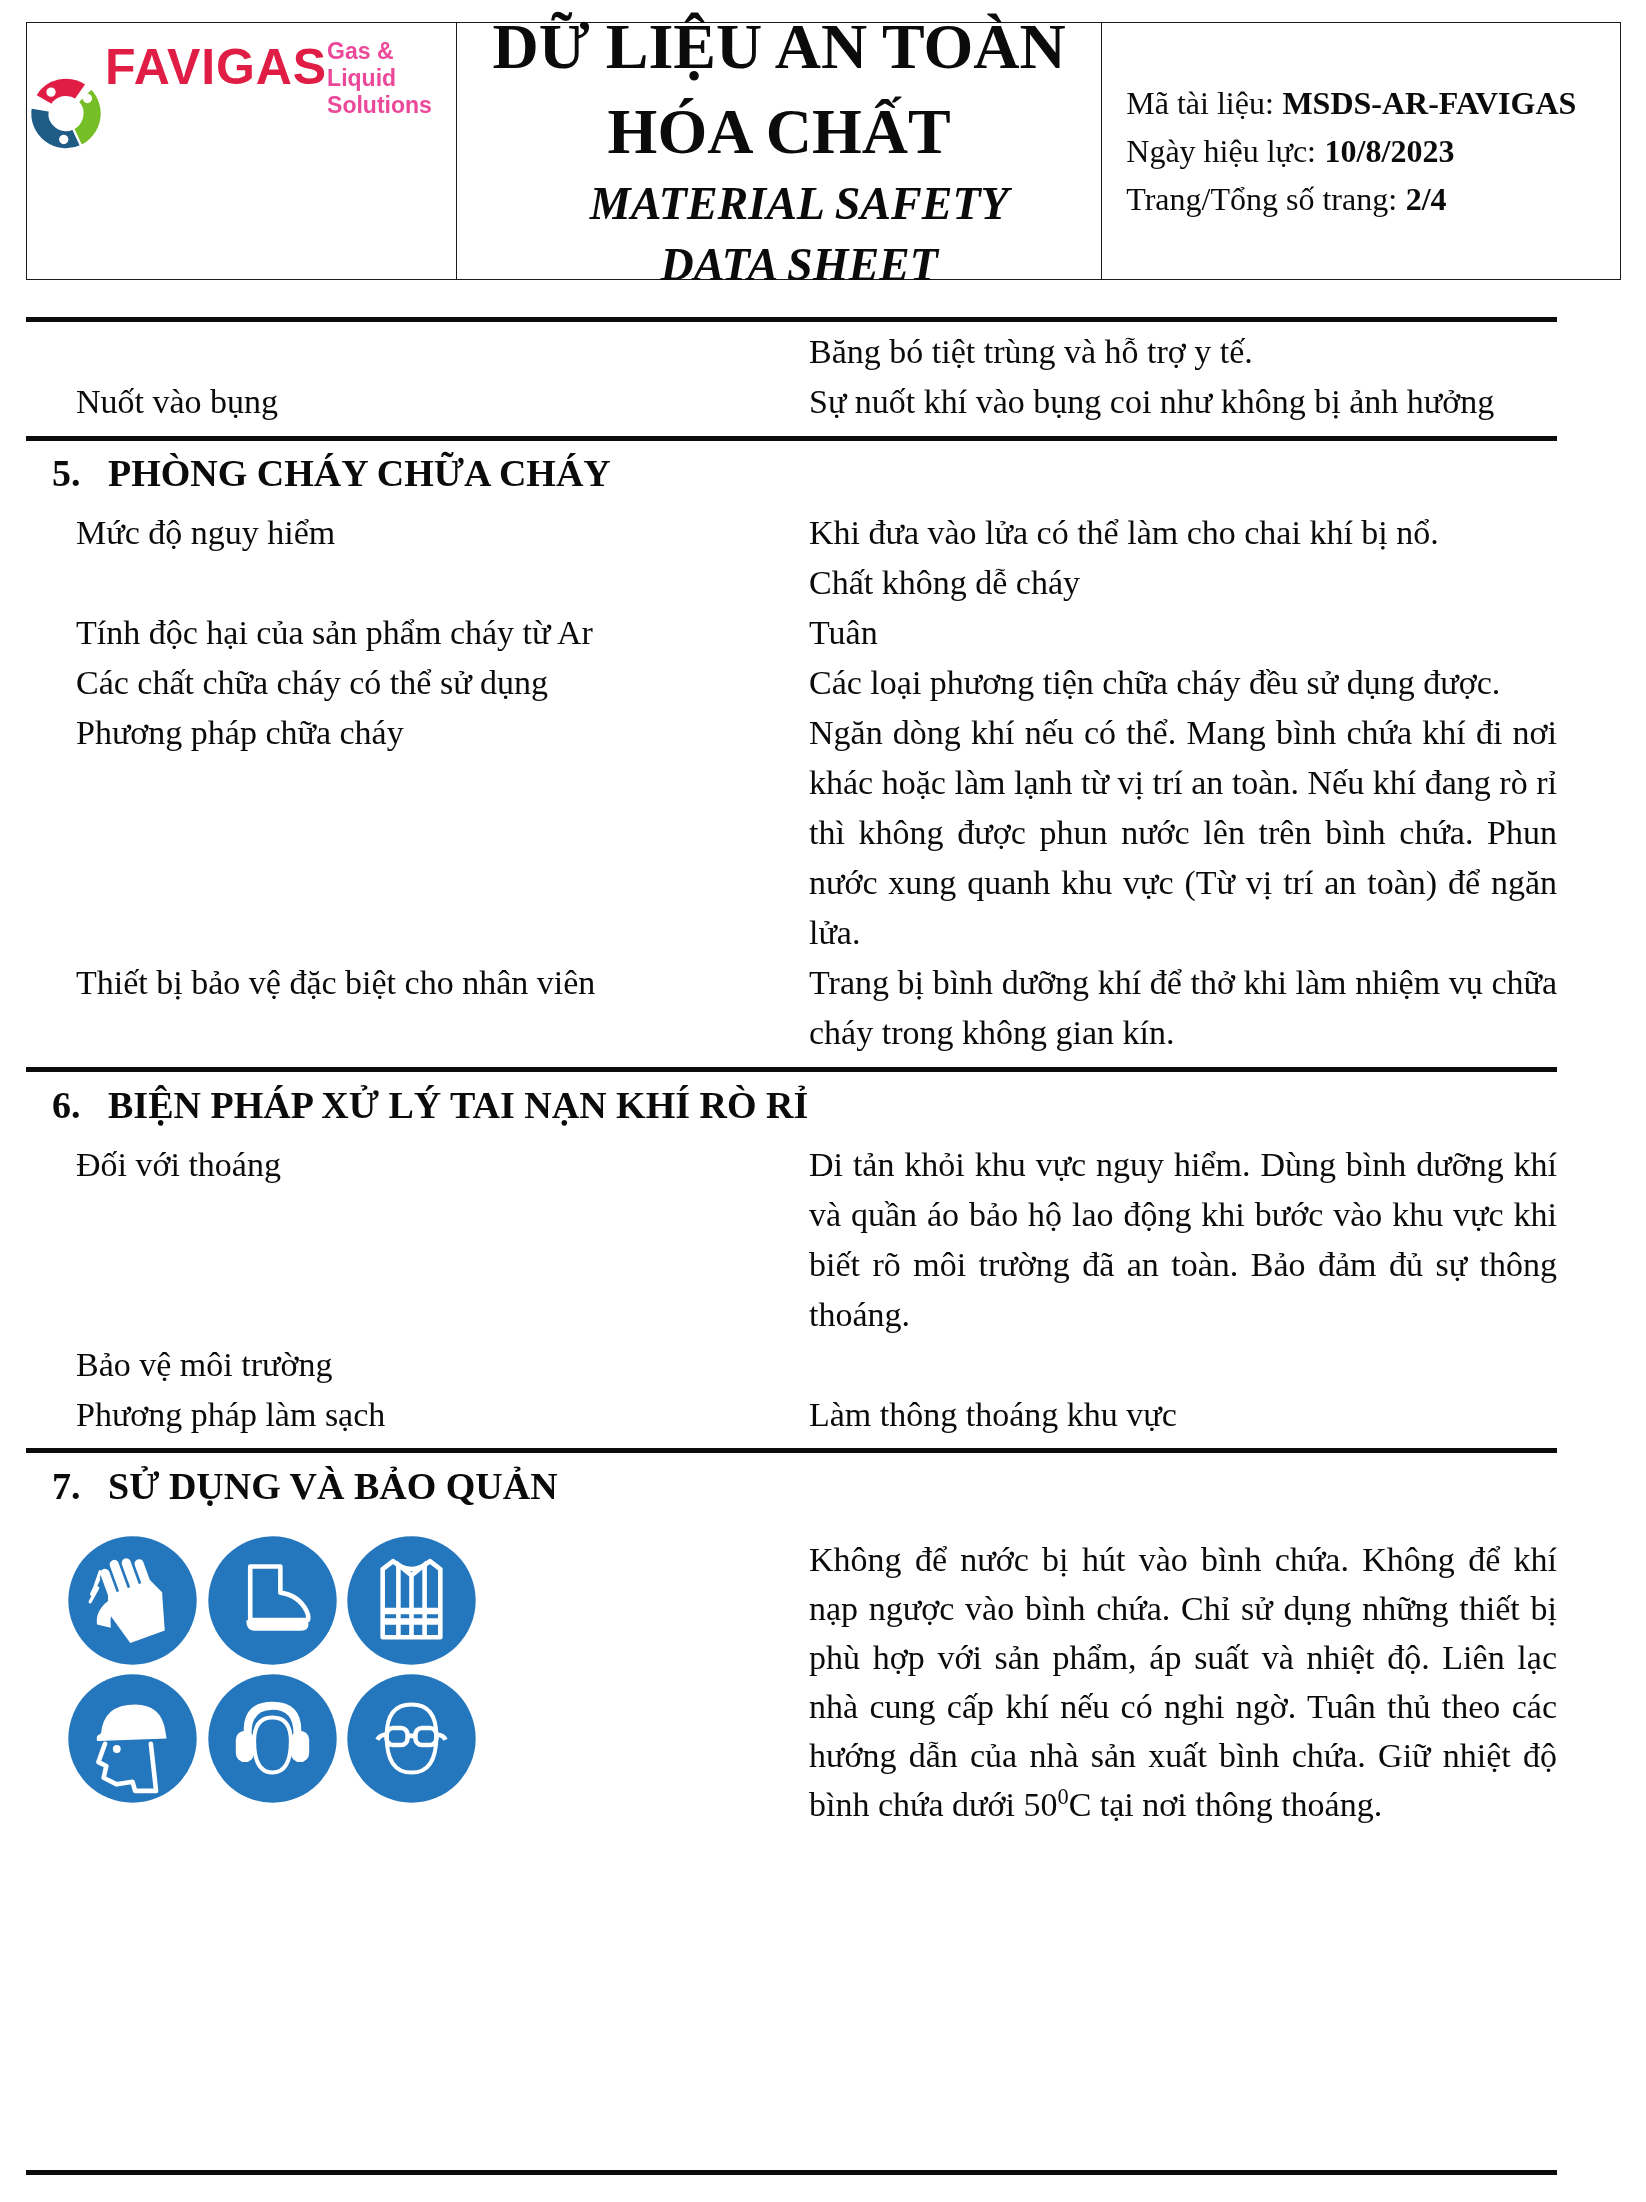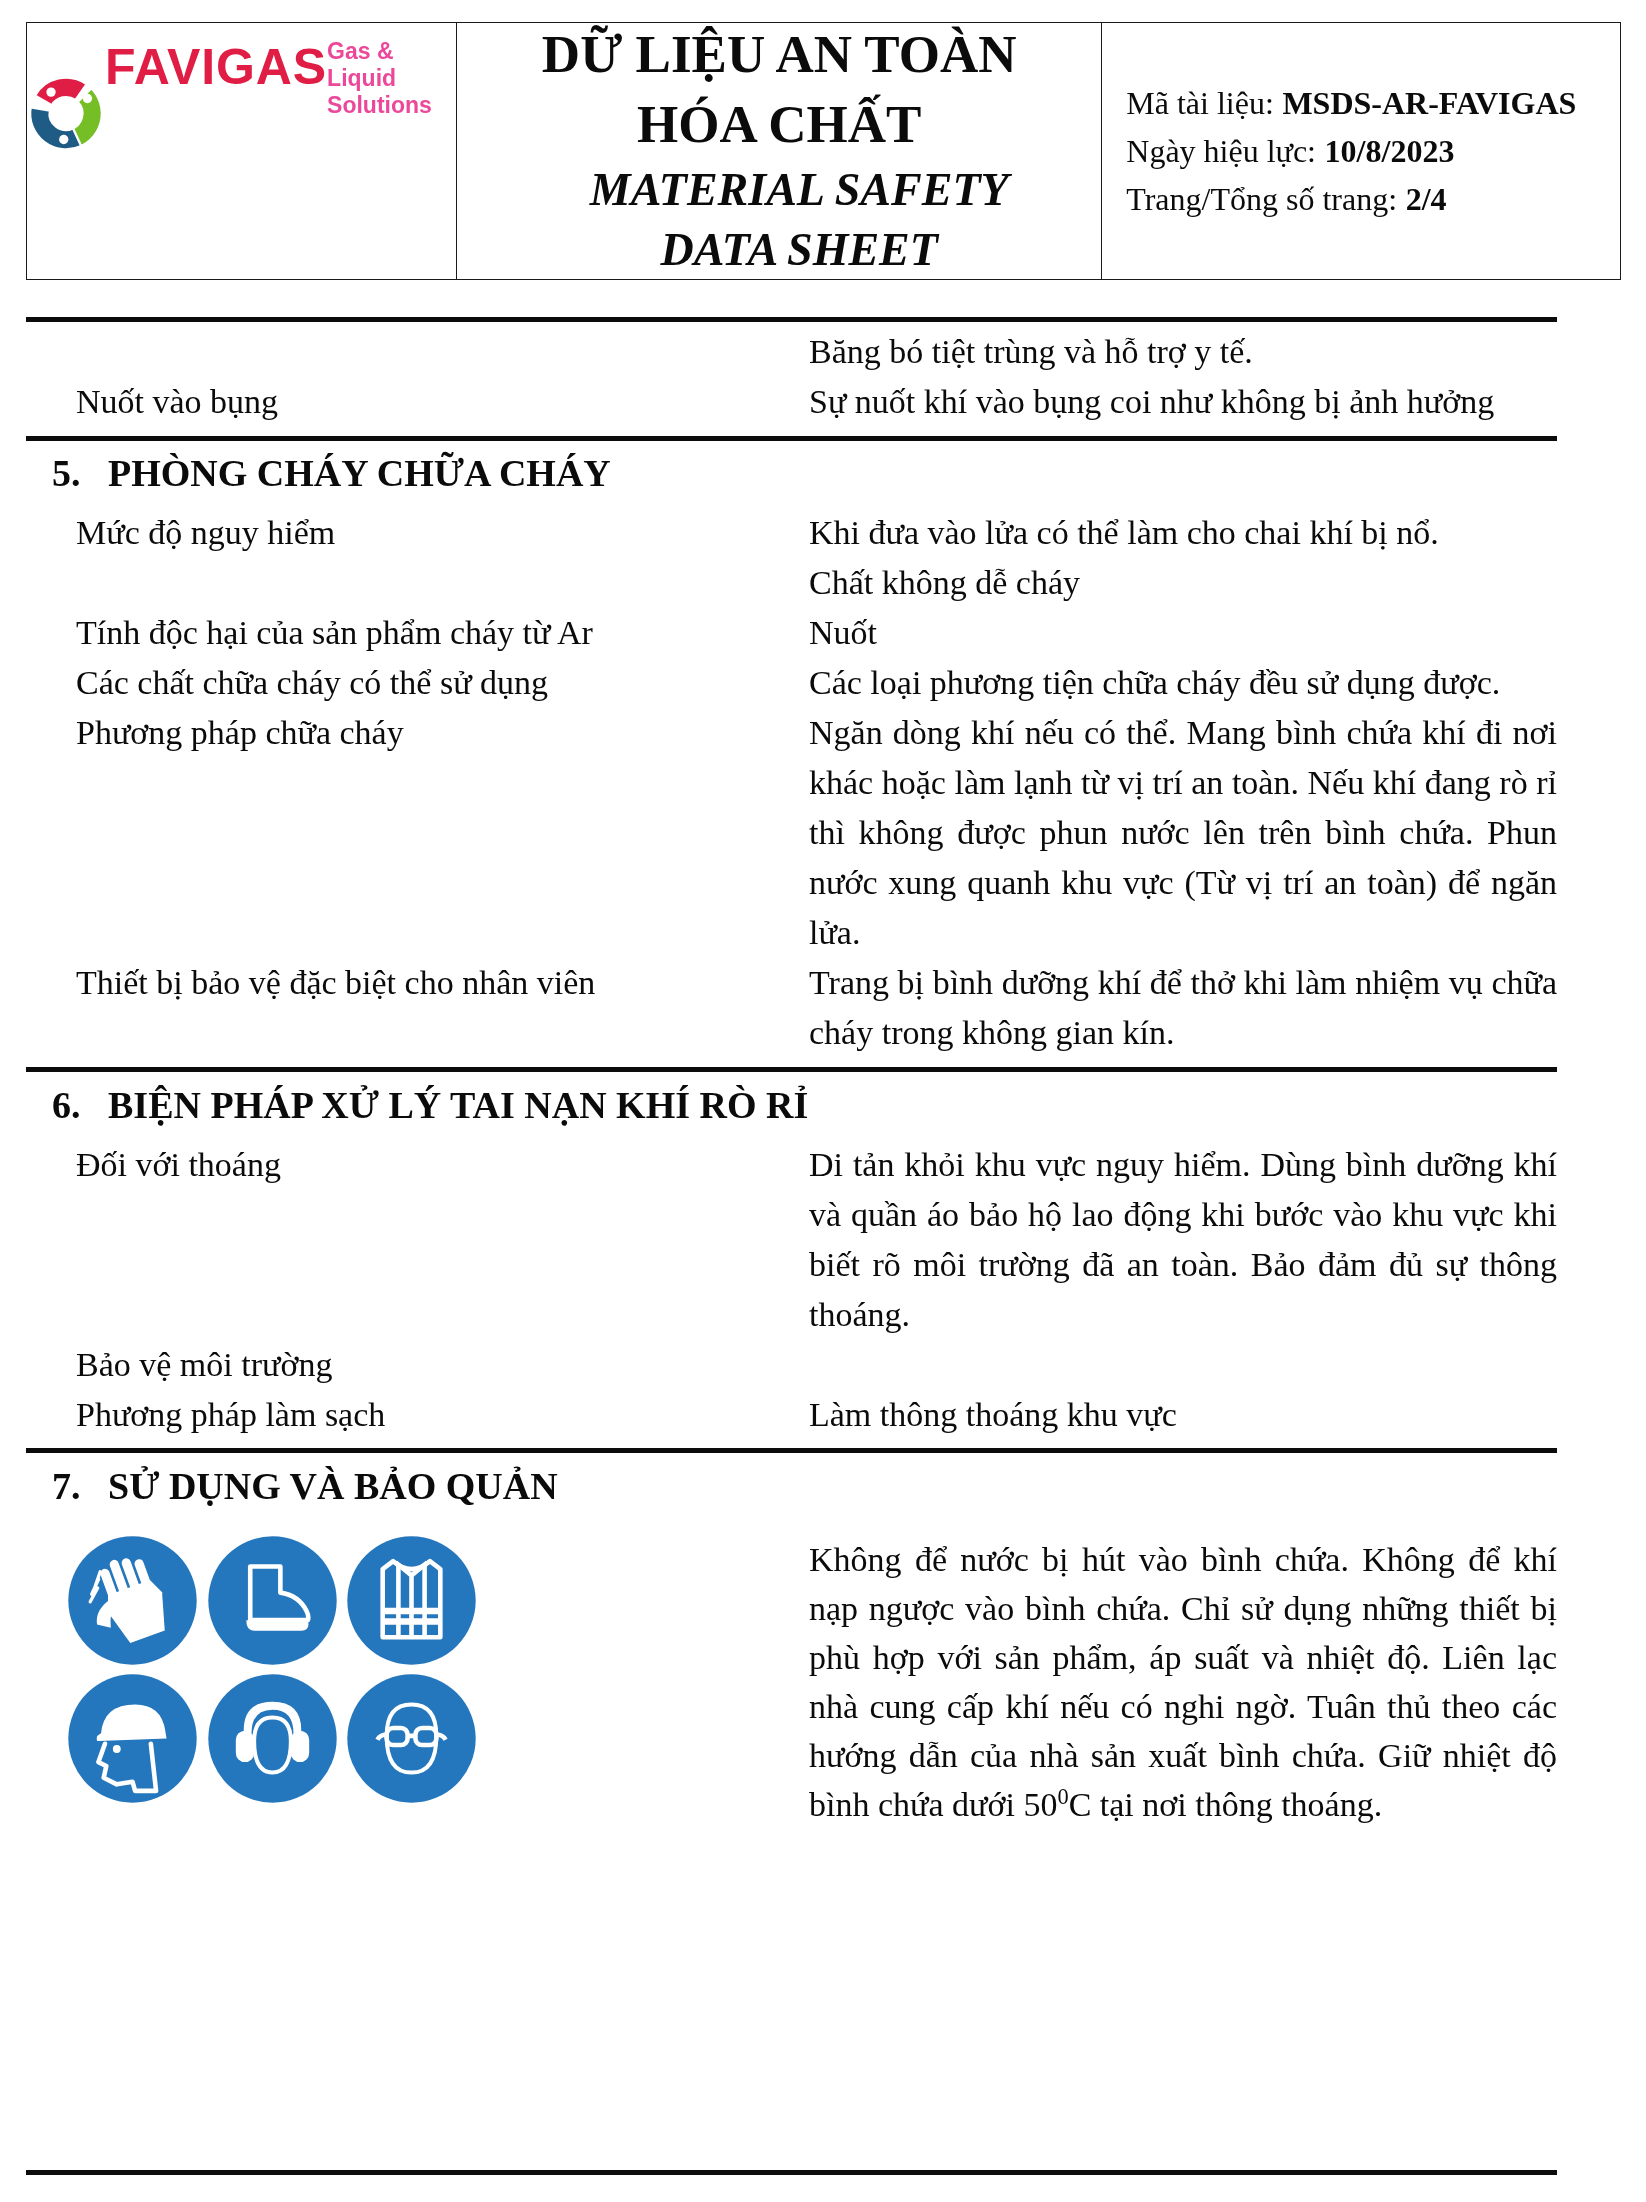--- a/index.html
+++ b/index.html
@@ -9,21 +9,21 @@
   }
   
   .hdr {
     position:absolute; left:26px; top:21.5px; width:1595px; height:258px;
     display:flex; border:1.7px solid #1a1a1a; box-sizing:border-box; background:#fff;
   }
   .hdr-cell { box-sizing:border-box; height:100%; }
   .hdr-logo-cell { width:27%; border-right:1.7px solid #1a1a1a; display:flex; flex-direction:row; justify-content:center; padding-top:14px; }
   .hdr-title-cell { width:40.5%; border-right:1.7px solid #1a1a1a; display:flex; flex-direction:column; align-items:center; justify-content:center; text-align:center; line-height:1.32; }
   .hdr-meta-cell { width:32.5%; display:flex; flex-direction:column; justify-content:center; padding-left:24px; font-size:32px; line-height:48px; }
-  .t-big { font-weight:bold; font-size:53px; }
+  .t-big { font-weight:bold; font-size:64px; }
   .t-en  { font-weight:bold; font-style:italic; font-size:46px;margin-left:40px; }
   .meta-line .lbl { font-weight:normal; }
   .meta-line .val { font-weight:bold; margin-left:8.6px; }
   .brand-word { font-family:"Liberation Sans", sans-serif; font-weight:bold; font-size:50px; color:#E01E45; letter-spacing:0.9px; margin-top:1.7px; }
   .brand-tag  { font-family:"Liberation Sans", sans-serif; font-weight:bold; font-size:23px; color:#ec4899; margin-top:1.7px; }
   
   .body { position:absolute; left:26px; top:317px; width:1531px; }
   .rule { height:5.2px; background:#0c0c0c; }
   .rule-bottom { position:absolute; left:26px; top:2170px; width:1531px; height:5.2px; background:#0c0c0c; }
   .row { display:grid; grid-template-columns:733px 1fr; padding-left:50px; box-sizing:border-box; font-size:34px; line-height:50px; }
@@ -104,21 +104,21 @@
       <span>PHÒNG CHÁY CHỮA CHÁY</span>
     </div>
     <div class="sec5-rows">
       <div class="row">
         <div class="lab">Mức độ nguy hiểm</div>
         <div class="val">Khi đưa vào lửa có thể làm cho chai khí bị nổ.
 Chất không dễ cháy</div>
       </div>
       <div class="row">
         <div class="lab">Tính độc hại của sản phẩm cháy từ Ar</div>
-        <div class="val">Nuốt</div>
+        <div class="val">Tuân</div>
       </div>
       <div class="row">
         <div class="lab">Các chất chữa cháy có thể sử dụng</div>
         <div class="val">Các loại phương tiện chữa cháy đều sử dụng được.</div>
       </div>
       <div class="row">
         <div class="lab">Phương pháp chữa cháy</div>
         <div class="val">Ngăn dòng khí nếu có thể. Mang bình chứa khí đi nơi khác hoặc làm lạnh từ vị trí an toàn. Nếu khí đang rò rỉ thì không được phun nước lên trên bình chứa. Phun nước xung quanh khu vực (Từ vị trí an toàn) để ngăn lửa.</div>
       </div>
       <div class="row">

